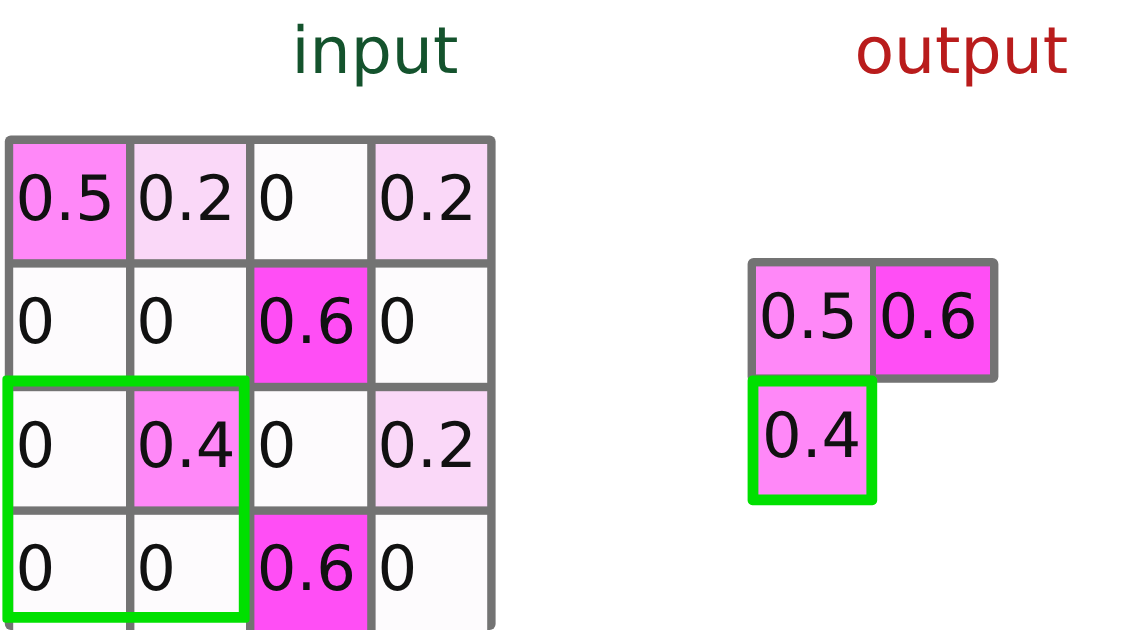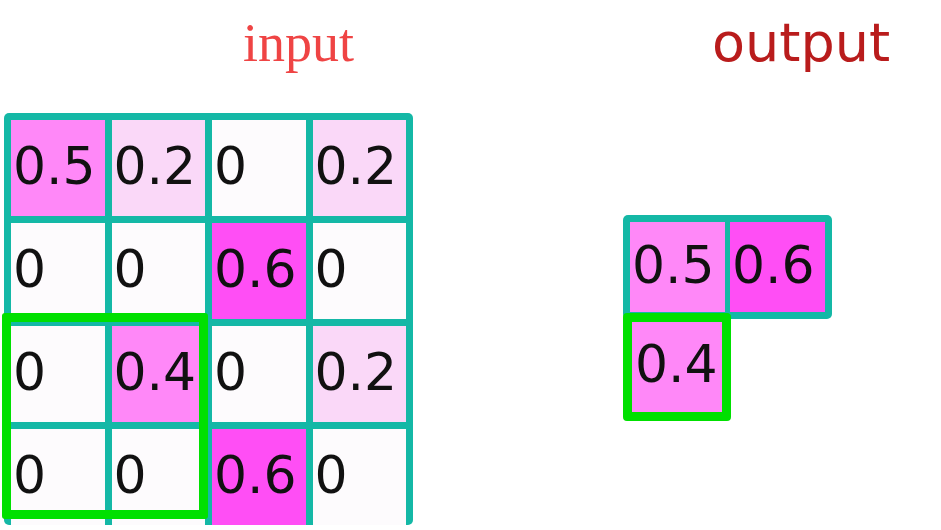--- a/index.html
+++ b/index.html
@@ -23,21 +23,21 @@
     color: #ff00ff;
     line-height: 1;
     white-space: nowrap;
   }
   #title-input  { left: 243px; top: 16px; }
   #title-output { left: 712px; top: 16px; }
 
   
   .grid {
     position: absolute;
-    background: #14b8a6;
+    background: #737373;
     border-radius: 5px;
     box-sizing: border-box;
   }
   .grid-row {
     display: flex;
   }
   .cell {
     box-sizing: border-box;
     display: flex;
     align-items: center;
@@ -111,21 +111,21 @@
     height: 206px;
     box-sizing: border-box;
     border: 9px solid #00e000;
     border-radius: 3px;
     pointer-events: none;
   }
 </style>
 </head>
 <body>
 
-<div class="title" id="title-input" style="color: #ef4444; font-family: Liberation Serif, serif;">input</div>
+<div class="title" id="title-input" style="color: #14532d;">input</div>
 
 <div class="title" id="title-output" style="color: #b91c1c;">output</div>
 
 <div class="grid" id="input-grid">
 
   <div class="grid-row">
     <div class="cell" style="background: rgb(255, 136, 248);">
       <span>0.5</span>
     </div>
     <div class="cell" style="background: rgb(250, 216, 248);">

